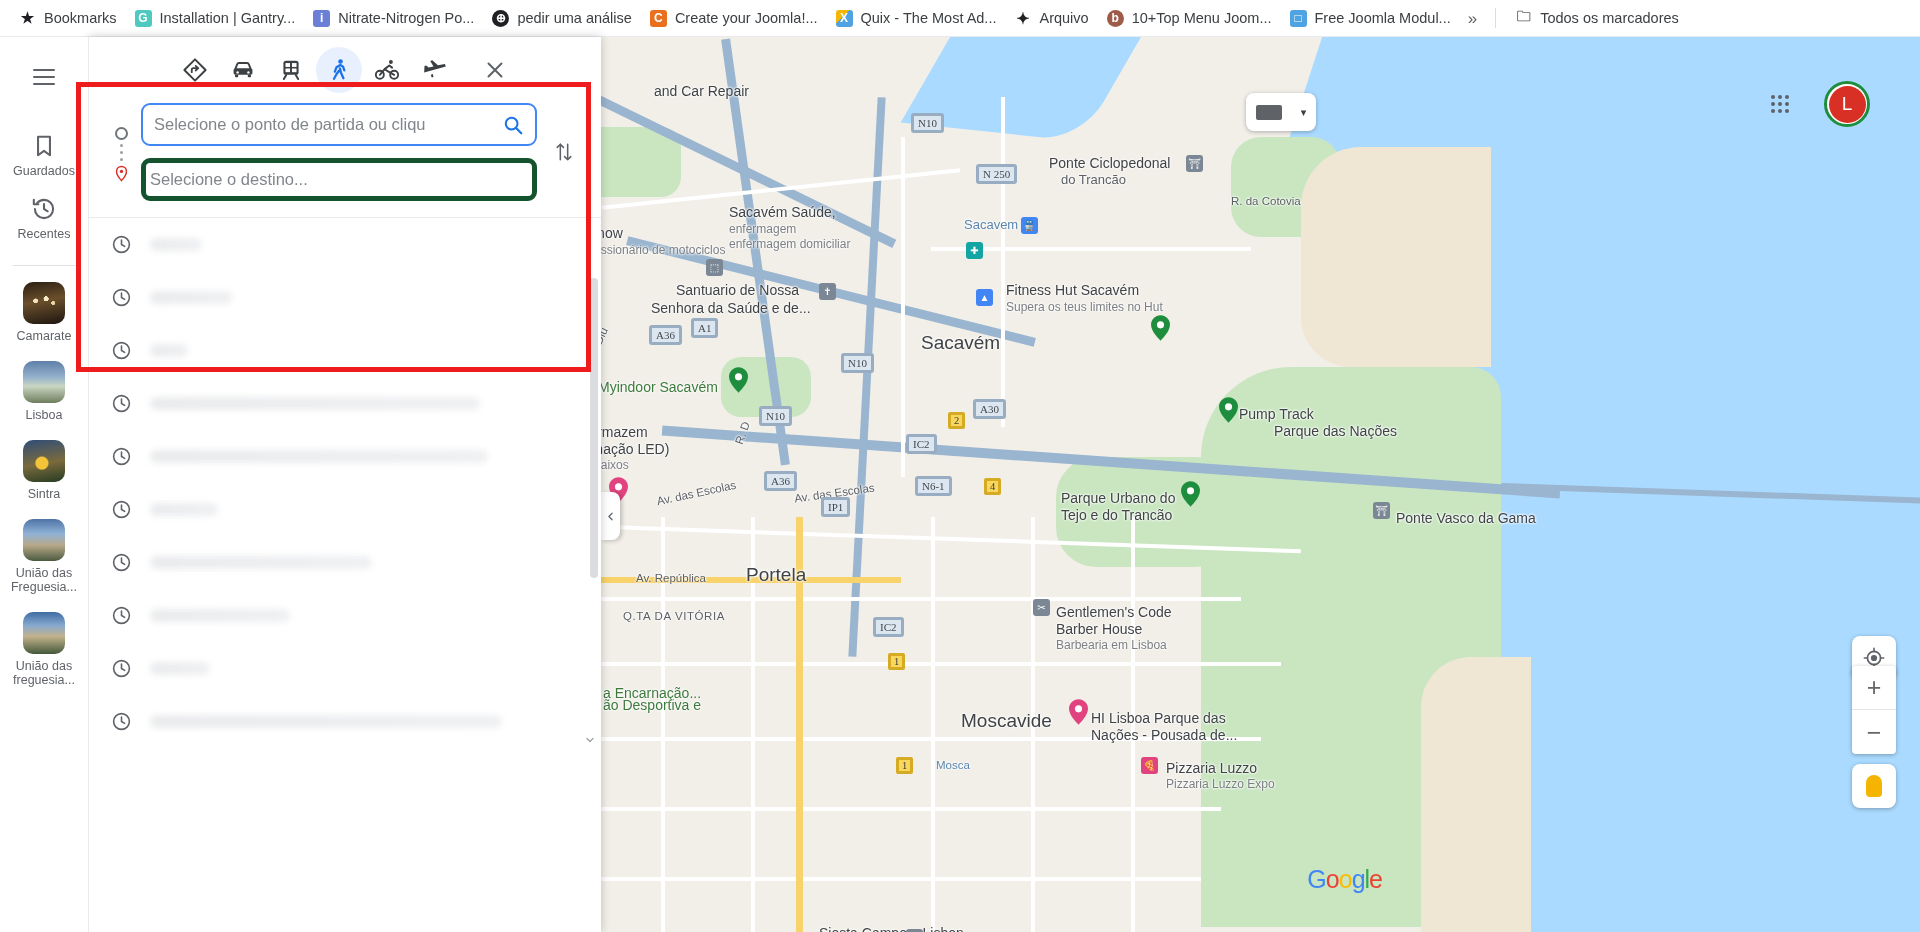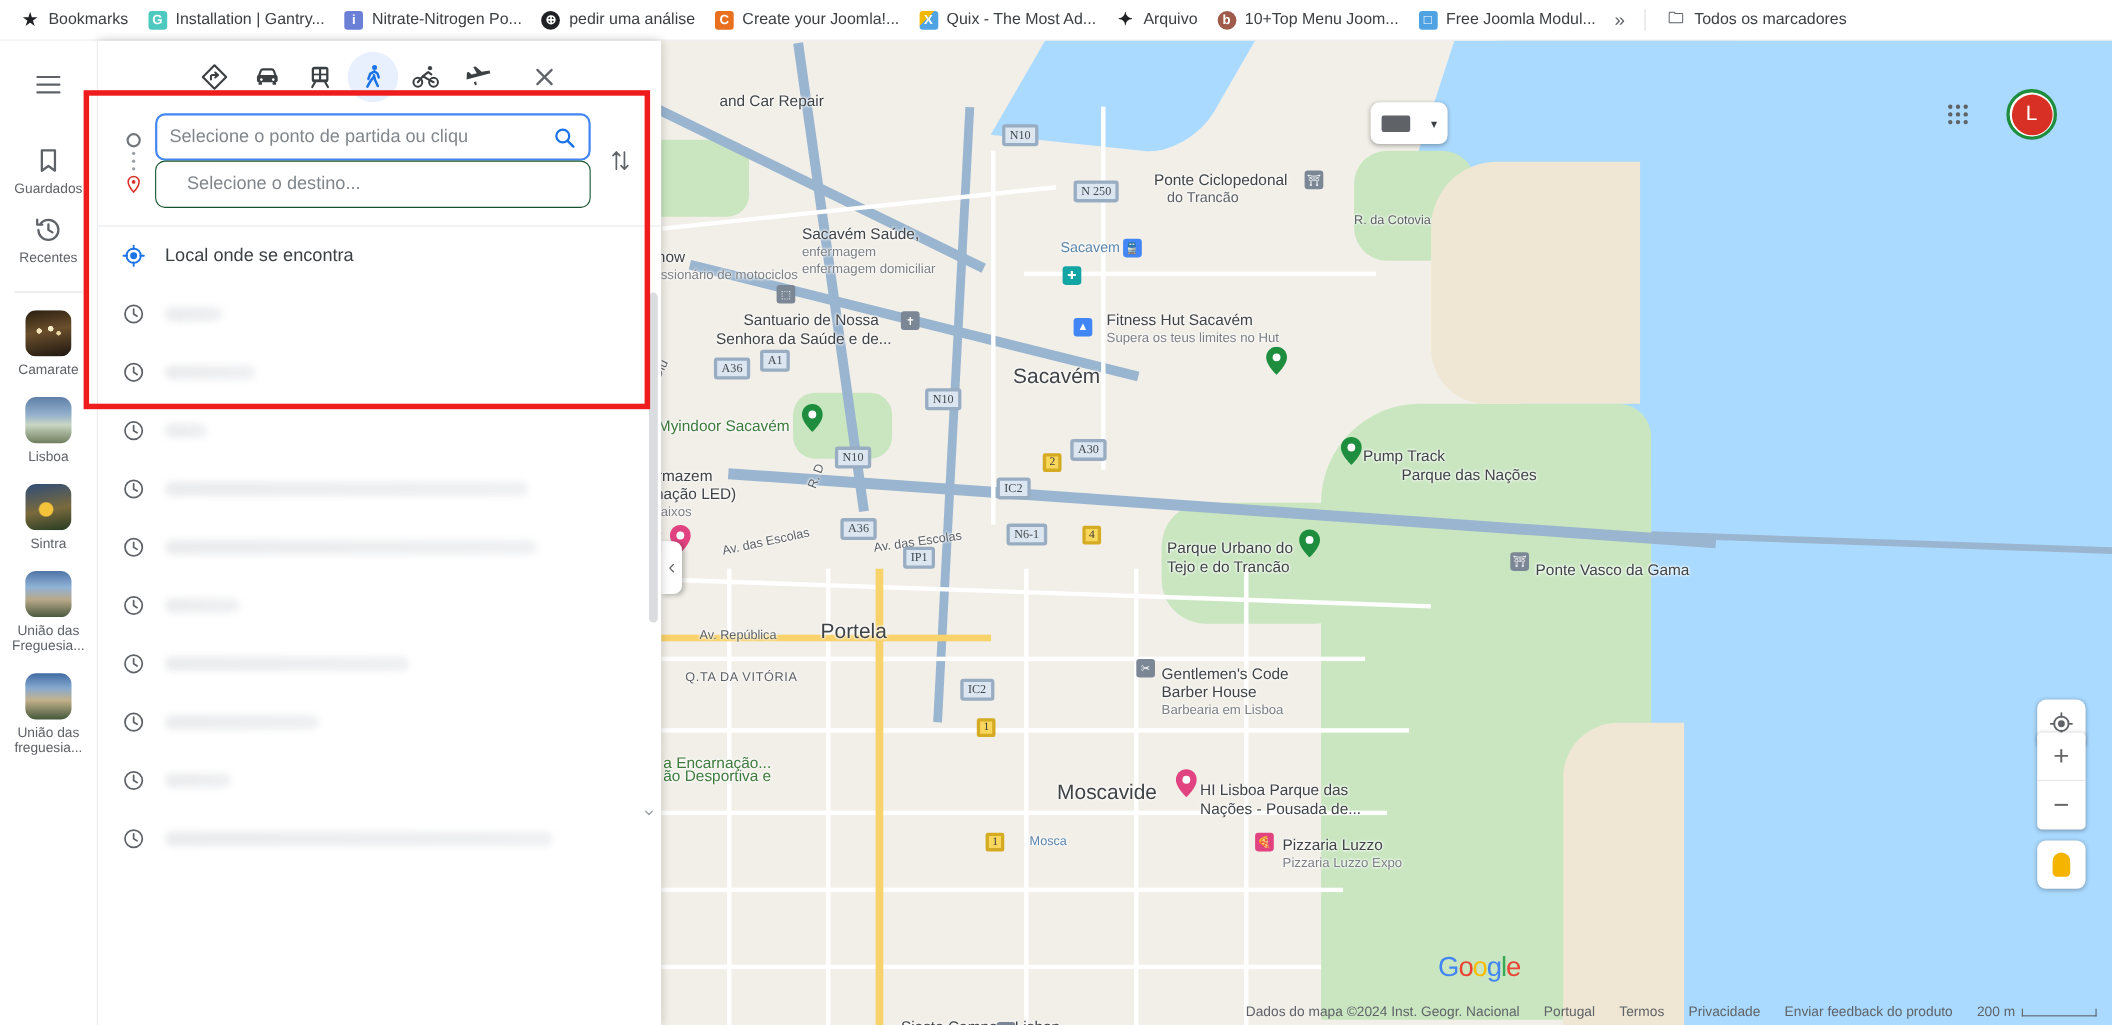--- a/index.html
+++ b/index.html
@@ -106,24 +106,24 @@
   #io-markers {
     width: 40px; display: flex; flex-direction: column;
     align-items: center; gap: 4px; padding-top: 4px;
   }
   #origin-dot {
     width: 13px; height: 13px; border: 2px solid #70757a; border-radius: 50%;
   }
   .dot-trail { display: flex; flex-direction: column; gap: 4px; align-items: center; }
   .dot-trail i { display: block; width: 3px; height: 3px; background: #9aa0a6; border-radius: 50%; }
   #dest-pin { color: #d93025; width: 17px; height: 17px; }
-  #io-fields { flex: 1; display: flex; flex-direction: column; padding: 4px 0; }
+  #io-fields { flex: 1; display: flex; flex-direction: column; gap: 12px; padding: 4px 0; }
   .field {
-    height: 43px; border: 1px solid #14532d; border-radius: 9px;
-    background: #fff; display: flex; align-items: center; padding: 0 28px;
+    height: 43px; border: 5px solid #14532d; border-radius: 9px;
+    background: #fff; display: flex; align-items: center; padding: 0 4px;
   }
   .field.focused { border: 2px solid #4285f4; padding: 0 11px; }
   .field input {
     flex: 1; border: none; outline: none; font-size: 16.5px;
     color: #3c4043; font-family: "Liberation Sans", sans-serif; background: transparent;
   }
   .field input::placeholder { color: #80868b; }
   #origin-search-icon { width: 22px; height: 22px; color: #1a73e8; cursor: pointer; flex: 0 0 22px; }
   #swap-btn {
     width: 42px; height: 42px; margin-left: 6px; border-radius: 50%;
@@ -552,31 +552,20 @@
       </div>
 
       <div class="map-ctrl" id="pegman-btn">
         <span class="peg"></span>
       </div>
 
       <div id="google-logo">
         <span>G</span><span>o</span><span>o</span><span>g</span><span>l</span><span>e</span>
       </div>
 
-      <div id="map-footer">
-        <span class="fl">Dados do mapa ©2024 Inst. Geogr. Nacional</span>
-        <span class="fl">Portugal</span>
-        <span class="fl">Termos</span>
-        <span class="fl">Privacidade</span>
-        <span class="fl">Enviar feedback do produto</span>
-        <span id="scale-wrap">
-          <span>200 m</span>
-          <span id="scale-bar"></span>
-        </span>
-      </div>
     </div>
 
     <div id="directions-panel">
 
       <div id="mode-bar">
         <div class="mode-btn">
           <svg viewBox="0 0 24 24">
             <path d="M12 2.2L21.8 12 12 21.8 2.2 12 12 2.2z" fill="none" stroke="currentColor" stroke-width="1.8" stroke-linejoin="round"></path>
             <path d="M9 14v-2.2a1.5 1.5 0 011.5-1.5H14" fill="none" stroke="currentColor" stroke-width="1.7" stroke-linecap="round"></path>
             <path d="M12.6 8.2L15 10.3l-2.4 2.1" fill="none" stroke="currentColor" stroke-width="1.7" stroke-linecap="round" stroke-linejoin="round"></path>
@@ -662,30 +651,20 @@
         <div id="swap-btn">
           <svg viewBox="0 0 24 24" width="22" height="22">
             <path d="M8 3.5v17M8 3.5L4.6 7M8 3.5L11.4 7M16 20.5v-17M16 20.5l-3.4-3.5M16 20.5l3.4-3.5" fill="none" stroke="currentColor" stroke-width="1.7" stroke-linecap="round" stroke-linejoin="round"></path>
           </svg>
         </div>
       </div>
 
       <div id="panel-divider"></div>
 
       <div id="suggestions">
-        <div class="sugg-row">
-          <span class="sugg-ico current">
-            <svg viewBox="0 0 24 24" width="21" height="21">
-              <circle cx="12" cy="12" r="3.6" fill="currentColor"></circle>
-              <circle cx="12" cy="12" r="7.4" fill="none" stroke="currentColor" stroke-width="1.9"></circle>
-              <path d="M12 1.4v3.8M12 18.8v3.8M1.4 12h3.8M18.8 12h3.8" stroke="currentColor" stroke-width="1.9" stroke-linecap="round"></path>
-            </svg>
-          </span>
-          <span class="sugg-text">Local onde se encontra</span>
-        </div>
 
         <div class="sugg-row">
           <span class="sugg-ico"><svg viewBox="0 0 24 24" width="21" height="21">
                 <circle cx="12" cy="12" r="9" fill="none" stroke="currentColor" stroke-width="1.8"></circle>
                 <path d="M12 6.8V12l3.6 2.2" fill="none" stroke="currentColor" stroke-width="1.8" stroke-linecap="round"></path>
               </svg></span>
           <span class="blur-bar" style="width:52px;"></span>
         </div>
         <div class="sugg-row">
           <span class="sugg-ico"><svg viewBox="0 0 24 24" width="21" height="21">

